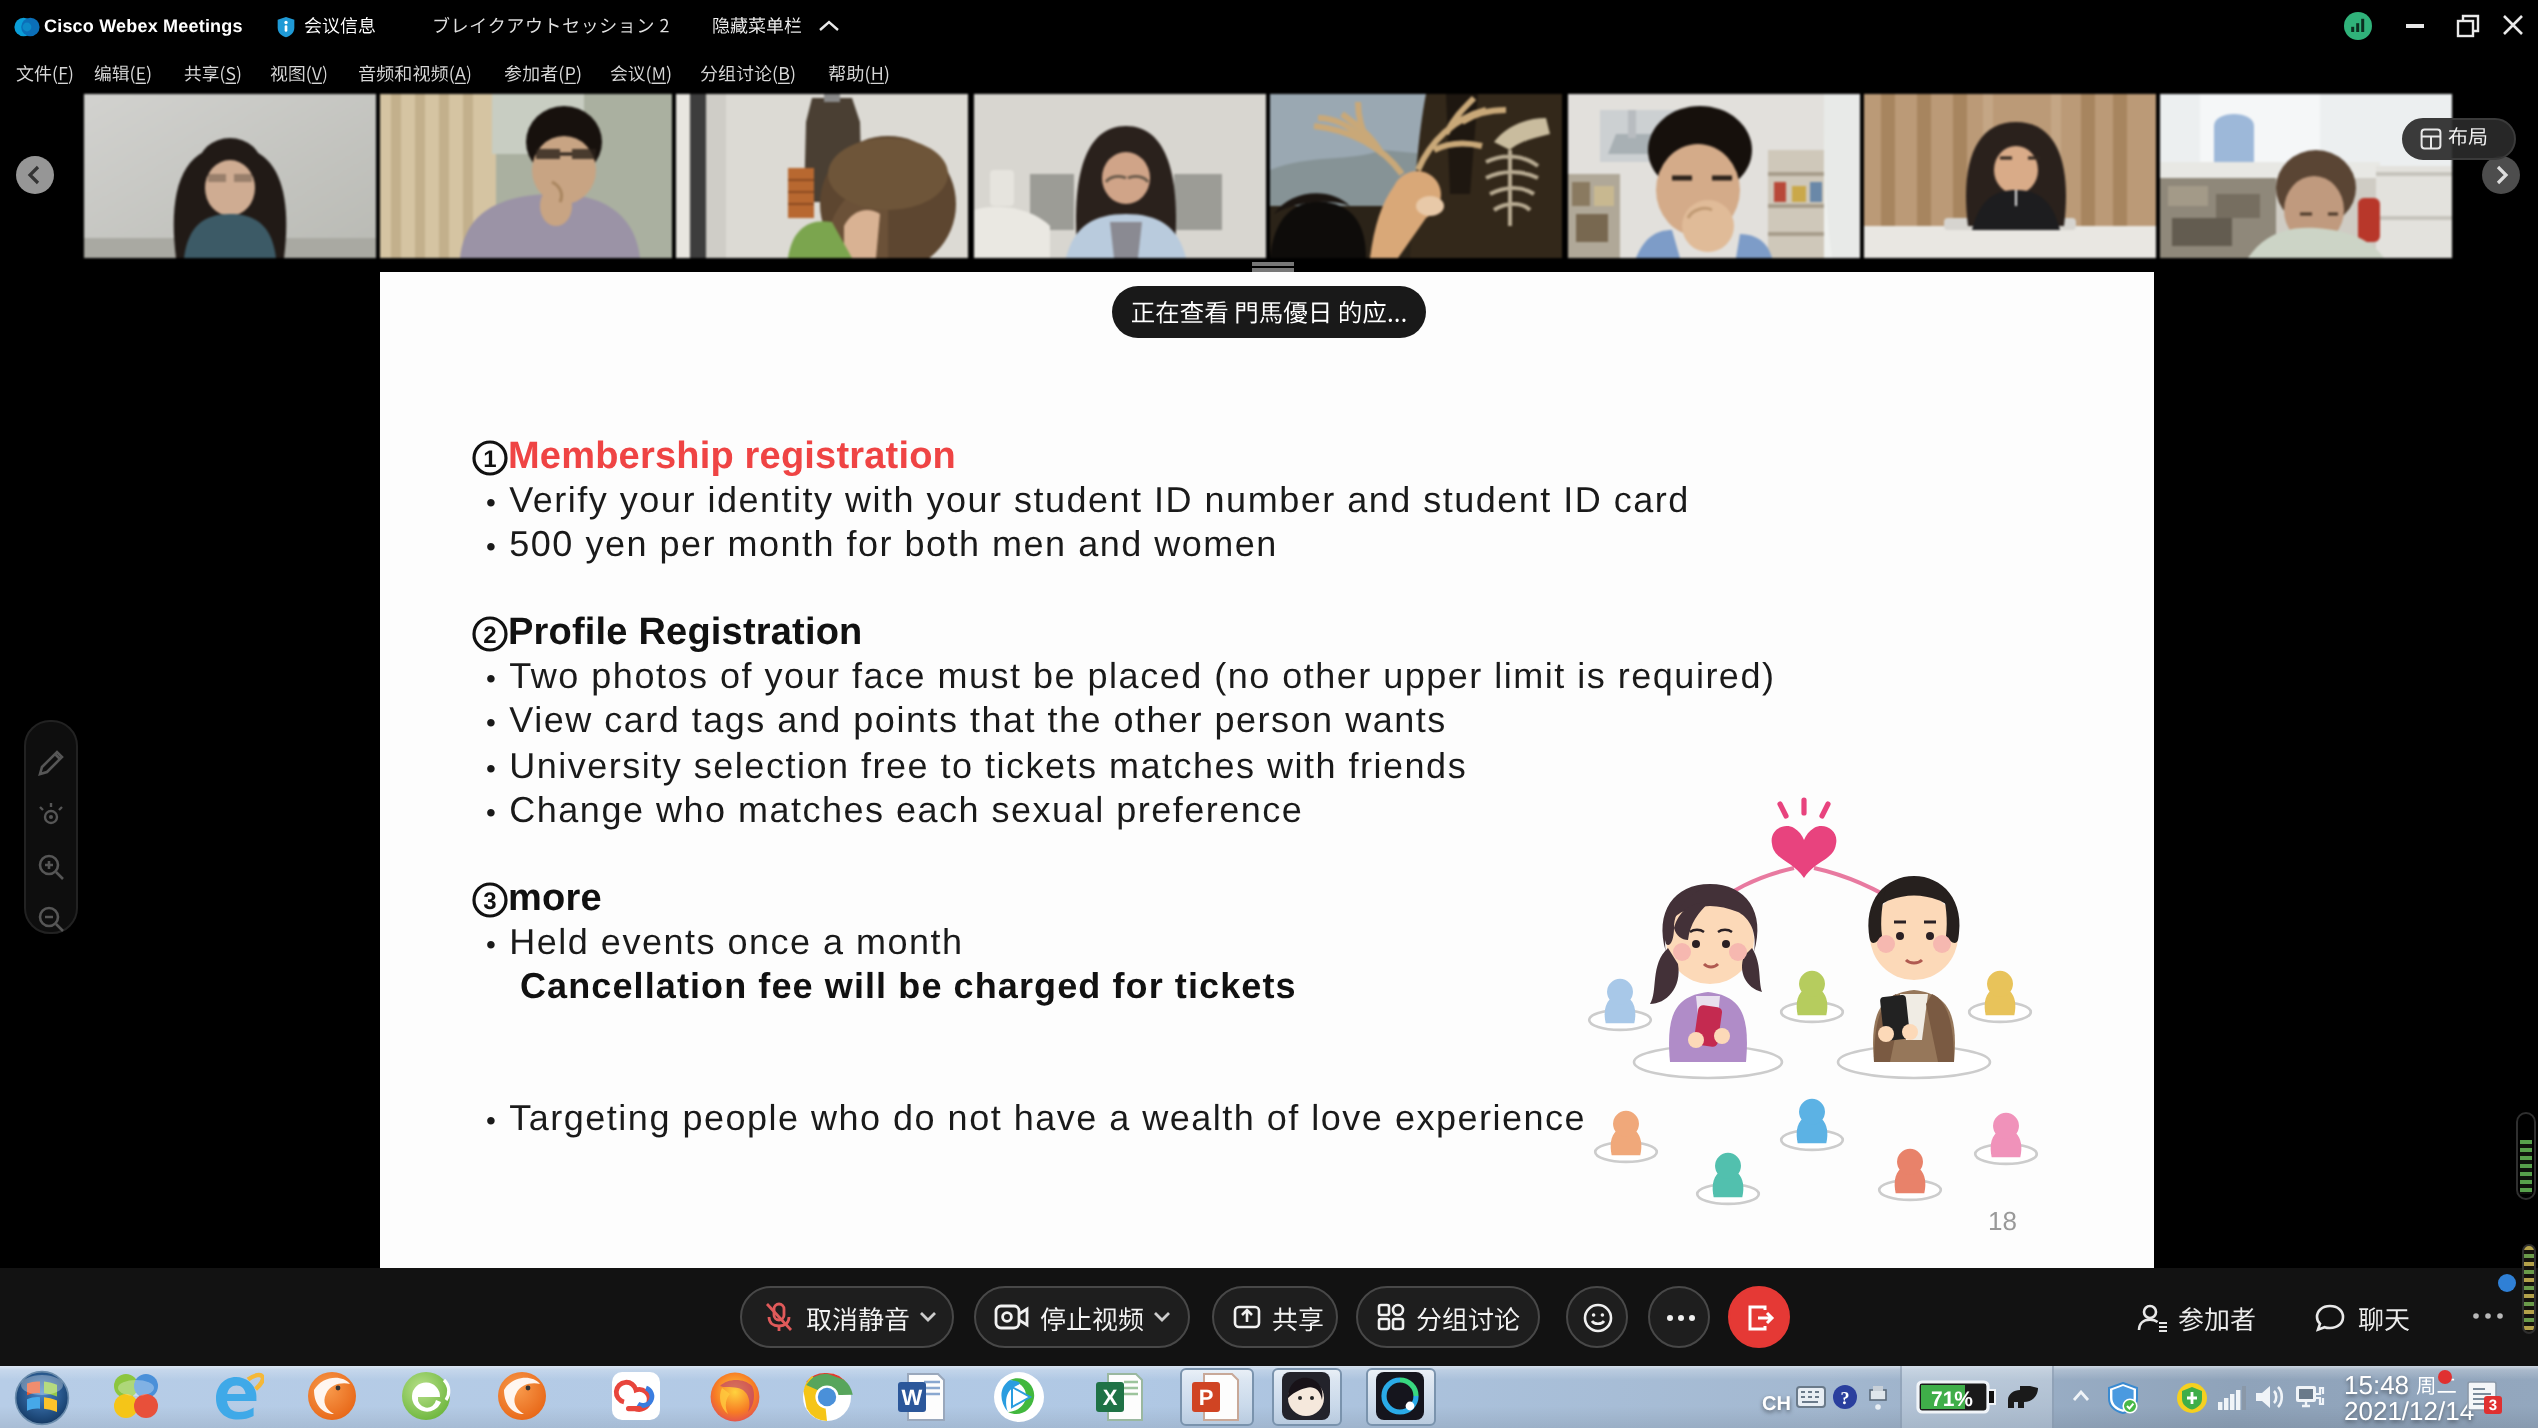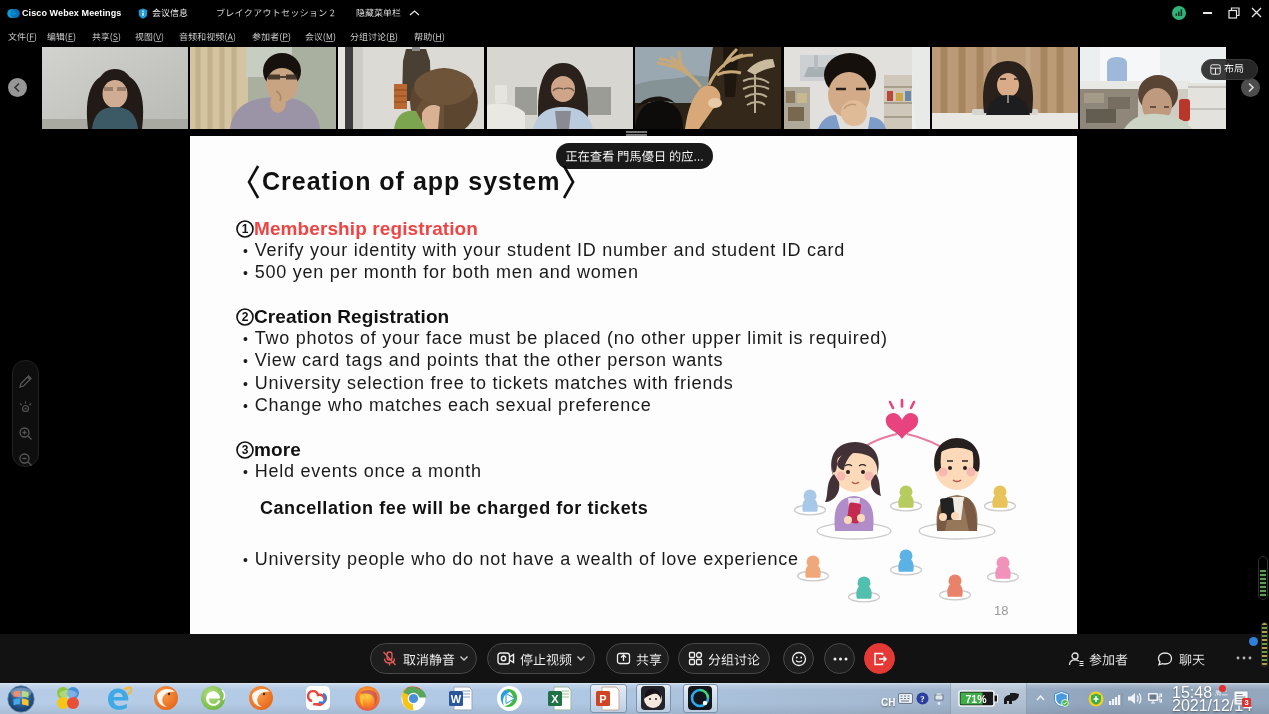--- a/index.html
+++ b/index.html
@@ -313,50 +313,41 @@
       <div class="abs" style="left:1224px;top:16px">
         <svg width="20" height="11" style="display:block" viewBox="0 0 20.00 10.60">
           <path transform="translate(0,8.80)" fill="#f0f0f0" d="M4 -8.4C3.9 -7.9 3.7 -7.4 3.5 -6.9H0.6V-6.1H3.1C2.5 -4.8 1.5 -3.6 0.3 -2.8C0.5 -2.6 0.7 -2.3 0.8 -2.1C1.3 -2.5 1.8 -2.9 2.2 -3.4V-0.1H3V-3.6H5.1V0.8H5.9V-3.6H8.1V-1.1C8.1 -1 8.1 -0.9 7.9 -0.9C7.7 -0.9 7.2 -0.9 6.5 -0.9C6.6 -0.7 6.7 -0.4 6.8 -0.2C7.6 -0.2 8.2 -0.2 8.5 -0.4C8.8 -0.5 8.9 -0.7 8.9 -1.1V-4.3H8.1H5.9V-5.7H5.1V-4.3H2.9C3.3 -4.9 3.7 -5.5 4 -6.1H9.4V-6.9H4.3C4.5 -7.3 4.6 -7.8 4.8 -8.2Z M11.5 -7.9V-5.5C11.5 -3.9 11.4 -1.6 10.3 0.1C10.4 0.1 10.8 0.4 10.9 0.5C11.7 -0.7 12.1 -2.3 12.2 -3.8H18.4C18.2 -1.2 18.1 -0.2 17.9 -0C17.8 0.1 17.7 0.1 17.5 0.1C17.4 0.1 16.9 0.1 16.3 0.1C16.4 0.3 16.5 0.6 16.5 0.8C17.1 0.8 17.6 0.8 17.9 0.8C18.2 0.7 18.4 0.7 18.6 0.5C18.9 0.1 19 -1 19.1 -4.1C19.1 -4.2 19.1 -4.4 19.1 -4.4H12.2L12.3 -5.3H18.4V-7.9ZM12.3 -7.2H17.7V-6H12.3ZM13.1 -3V0.2H13.8V-0.4H16.9V-3ZM13.8 -2.4H16.2V-1H13.8Z"></path>
         </svg>
       </div>
     </div>
     <div class="abs" style="left:0;top:130px;width:1269px;height:504px;background:#000">
       <div class="abs" style="left:626px;top:1px;width:21px;height:1.5px;background:#777"></div>
       <div class="abs" style="left:626px;top:4px;width:21px;height:1.5px;background:#777"></div>
       <div class="abs" style="left:190px;top:6px;width:887px;height:498px;background:#fdfdfd">
-        <div class="abs row" style="left:56px;top:28px;height:36px">
-          <svg width="15" height="36" viewBox="0 0 15 36" style="display:block">
-            <path d="M12.12 2 L3 18.0 L12.12 34" stroke="#111" stroke-width="2.6" fill="none"></path>
-          </svg>
-          <div style="font-size:25px;font-weight:bold;color:#111;letter-spacing:1px;padding:0 1px 2px 1px">Creation of app system</div>
-          <svg width="15" height="36" viewBox="0 0 15 36" style="display:block">
-            <path d="M3 2 L12.12 18.0 L3 34" stroke="#111" stroke-width="2.6" fill="none"></path>
-          </svg>
-        </div>
         <div class="abs row" style="left:46px;top:82px">
           <svg width="18" height="18" viewBox="0 0 18 18" style="display:block">
             <circle cx="9.0" cy="9.0" r="8.0" fill="none" stroke="#111" stroke-width="1.6"></circle>
             <text x="9.0" y="13.3" text-anchor="middle" font-family="Liberation Sans" font-size="12px" font-weight="bold" fill="#111">1</text>
           </svg>
           <span style="font-size:19px;font-weight:bold;color:#ef4444;letter-spacing:0.1px">Membership registration</span>
         </div>
         <div class="abs row" style="left:51px;top:104px;font-size:18px;color:#1a1a1a;letter-spacing:0.75px">
           <span style="font-size:14px;padding:0 6px 0 2px">•</span>
           <span>Verify your identity with your student ID number and student ID card</span>
         </div>
         <div class="abs row" style="left:51px;top:126px;font-size:18px;color:#1a1a1a;letter-spacing:0.75px">
           <span style="font-size:14px;padding:0 6px 0 2px">•</span>
           <span>500 yen per month for both men and women</span>
         </div>
         <div class="abs row" style="left:46px;top:170px">
           <svg width="18" height="18" viewBox="0 0 18 18" style="display:block">
             <circle cx="9.0" cy="9.0" r="8.0" fill="none" stroke="#111" stroke-width="1.6"></circle>
             <text x="9.0" y="13.3" text-anchor="middle" font-family="Liberation Sans" font-size="12px" font-weight="bold" fill="#111">2</text>
           </svg>
-          <span style="font-size:19px;font-weight:bold;color:#111;letter-spacing:0.1px">Creation Registration</span>
+          <span style="font-size:19px;font-weight:bold;color:#111;letter-spacing:0.1px">Profile Registration</span>
         </div>
         <div class="abs row" style="left:51px;top:192px;font-size:18px;color:#1a1a1a;letter-spacing:0.75px">
           <span style="font-size:14px;padding:0 6px 0 2px">•</span>
           <span> Two photos of your face must be placed (no other upper limit is required)</span>
         </div>
         <div class="abs row" style="left:51px;top:214px;font-size:18px;color:#1a1a1a;letter-spacing:0.75px">
           <span style="font-size:14px;padding:0 6px 0 2px">•</span>
           <span> View card tags and points that the other person wants</span>
         </div>
         <div class="abs row" style="left:51px;top:237px;font-size:18px;color:#1a1a1a;letter-spacing:0.75px">
@@ -371,24 +362,24 @@
           <svg width="18" height="18" viewBox="0 0 18 18" style="display:block">
             <circle cx="9.0" cy="9.0" r="8.0" fill="none" stroke="#111" stroke-width="1.6"></circle>
             <text x="9.0" y="13.3" text-anchor="middle" font-family="Liberation Sans" font-size="12px" font-weight="bold" fill="#111">3</text>
           </svg>
           <span style="font-size:19px;font-weight:bold;color:#111;letter-spacing:0.1px">more</span>
         </div>
         <div class="abs row" style="left:51px;top:325px;font-size:18px;color:#1a1a1a;letter-spacing:0.75px">
           <span style="font-size:14px;padding:0 6px 0 2px">•</span>
           <span>Held events once a month</span>
         </div>
-        <div class="abs" style="left:70px;top:362px;font-size:18px;font-weight:bold;color:#111;letter-spacing:0.55px">Cancellation fee will be charged for tickets</div>
+        <div class="abs" style="left:70px;top:347px;font-size:18px;font-weight:bold;color:#111;letter-spacing:0.55px">Cancellation fee will be charged for tickets</div>
         <div class="abs row" style="left:51px;top:413px;font-size:18px;color:#1a1a1a;letter-spacing:0.75px">
           <span style="font-size:14px;padding:0 6px 0 2px">•</span>
-          <span>University people who do not have a wealth of love experience</span>
+          <span>Targeting people who do not have a wealth of love experience</span>
         </div>
         <div class="abs" style="left:804px;top:467px;font-size:13px;color:#999">18</div>
         <svg class="abs" style="left:595px;top:262px" width="240" height="230" viewBox="0 0 240 230">
           <path d="M112 36 C94 40 78 48 68 58" stroke="#e87aa0" stroke-width="2" fill="none"></path>
           <path d="M122 36 C140 40 156 48 168 56" stroke="#e87aa0" stroke-width="2" fill="none"></path>
           <path d="M117 41 C111 32 102 32 101 24 C99.5 17 107 13 112 16 C114.5 17.5 116 19.5 117 22 C118 19.5 119.5 17.5 122 16 C127 13 134.5 17 133 24 C132 32 123 32 117 41Z" fill="#e8437e"></path>
           <g stroke="#e8437e" stroke-width="2.6" stroke-linecap="round">
             <path d="M108 10 L105 4"></path>
             <path d="M117 8.5 L117 2"></path>
             <path d="M126 10 L129 4"></path>
@@ -778,21 +769,21 @@
       <svg class="abs" style="left:1128px;top:9px" width="14" height="13" viewBox="0 0 14 13">
         <path d="M0 4.5 H3 L7 1 V12 L3 8.5 H0Z" fill="#f0f4f8"></path>
         <path d="M9 3.5 C10.5 5 10.5 8 9 9.5 M11 1.5 C13.5 4 13.5 9 11 11.5" stroke="#f0f4f8" stroke-width="1.3" fill="none"></path>
       </svg>
       <svg class="abs" style="left:1148px;top:8px" width="15" height="14" viewBox="0 0 15 14">
         <rect x="0" y="2" width="10" height="8" rx="1" fill="#f0f4f8"></rect>
         <rect x="1.5" y="3.5" width="7" height="5" fill="#6a7a8a"></rect>
         <path d="M3 12 h4 M5 10 v2" stroke="#f0f4f8" stroke-width="1.2"></path>
         <path d="M10 6 h2 v-3 h1.5 v3 M10 8 h2 v3 h1.5 v-3" stroke="#f0f4f8" stroke-width="1.1" fill="none"></path>
       </svg>
-      <div class="abs" style="left:1172px;top:3px;width:56px;text-align:right;color:#fff;font-size:16px;text-shadow:0 1px 2px rgba(0,0,0,.45);line-height:13px">
+      <div class="abs" style="left:1172px;top:3px;width:56px;text-align:right;color:#fff;font-size:13px;text-shadow:0 1px 2px rgba(0,0,0,.45);line-height:13px">
         <div class="row" style="justify-content:center;gap:3px">
           <span>15:48</span>
           <svg width="22" height="12" style="display:block" viewBox="0 0 22.00 11.66">
             <path transform="translate(0,9.68)" fill="#ffffff" d="M1.6 -8.7V-5.1C1.6 -3.4 1.5 -1.2 0.4 0.4C0.5 0.5 0.9 0.8 1 0.9C2.3 -0.8 2.4 -3.3 2.4 -5.1V-7.9H8.9V-0.2C8.9 0 8.8 0.1 8.6 0.1C8.4 0.1 7.7 0.1 7 0.1C7.1 0.3 7.2 0.7 7.3 0.9C8.3 0.9 8.9 0.9 9.2 0.7C9.5 0.6 9.7 0.4 9.7 -0.2V-8.7ZM5.1 -7.7V-6.8H3.2V-6.1H5.1V-5H2.9V-4.3H8.3V-5H5.9V-6.1H8V-6.8H5.9V-7.7ZM3.4 -3.4V0.1H4.2V-0.5H7.7V-3.4ZM4.2 -2.8H6.9V-1.2H4.2Z M12.6 -7.7V-6.8H20.5V-7.7ZM11.6 -1.1V-0.2H21.4V-1.1Z"></path>
           </svg>
         </div>
         <div>2021/12/14</div>
       </div>
       <div class="abs" style="left:1219px;top:2px;width:7px;height:7px;border-radius:50%;background:#e03030"></div>
       <svg class="abs" style="left:1233px;top:6px" width="18" height="19" viewBox="0 0 18 19">

